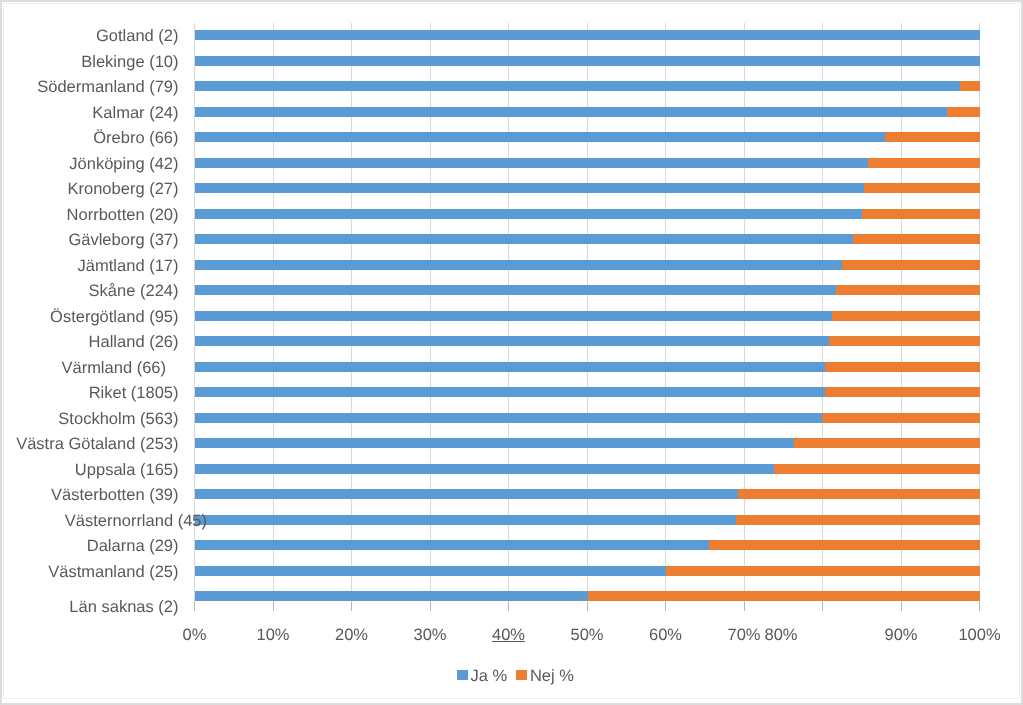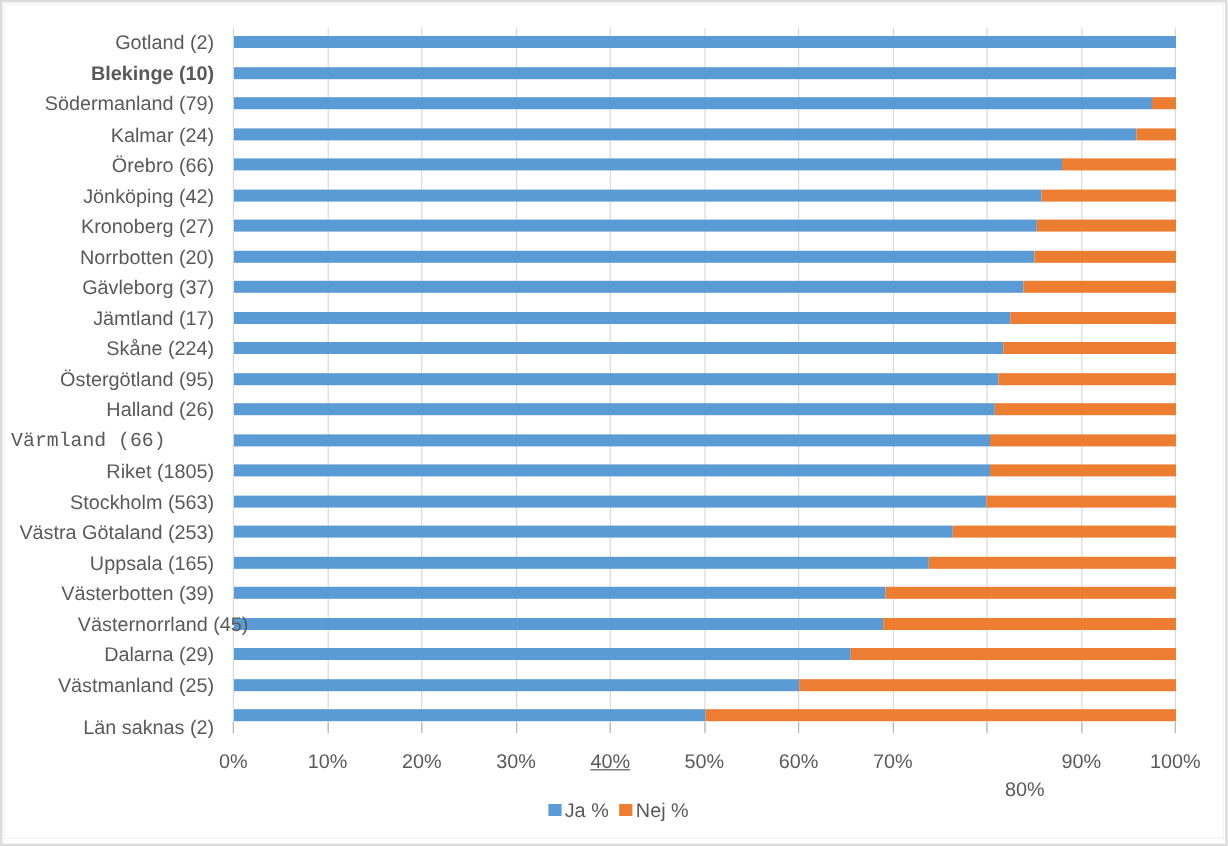--- a/index.html
+++ b/index.html
@@ -137,33 +137,33 @@
         <div class="seg" style="left: 0px; width: 471px; background: rgb(91, 155, 213);"></div>
         <div class="seg" style="left: 471px; width: 314px; background: rgb(237, 125, 49);"></div>
       </div>
       <div class="bar-row" style="top: 568.75px; height: 10px; width: 785px;">
         <div class="seg" style="left: 0px; width: 392.5px; background: rgb(91, 155, 213);"></div>
         <div class="seg" style="left: 392.5px; width: 392.5px; background: rgb(237, 125, 49);"></div>
       </div>
     </div>
   <div id="cat-labels">
       <div class="cat-label" style="top: 28.25px; right: 844.5px;">Gotland (2)</div>
-      <div class="cat-label" style="top: 53.75px; right: 844.5px; font-weight: bold;">Blekinge (10)</div>
+      <div class="cat-label" style="top: 53.75px; right: 844.5px;">Blekinge (10)</div>
       <div class="cat-label" style="top: 79.25px; right: 844.5px;">Södermanland (79)</div>
       <div class="cat-label" style="top: 104.75px; right: 844.5px;">Kalmar (24)</div>
       <div class="cat-label" style="top: 130.25px; right: 844.5px;">Örebro (66)</div>
       <div class="cat-label" style="top: 155.75px; right: 844.5px;">Jönköping (42)</div>
       <div class="cat-label" style="top: 181.25px; right: 844.5px;">Kronoberg (27)</div>
       <div class="cat-label" style="top: 206.75px; right: 844.5px;">Norrbotten (20)</div>
       <div class="cat-label" style="top: 232.25px; right: 844.5px;">Gävleborg (37)</div>
       <div class="cat-label" style="top: 257.75px; right: 844.5px;">Jämtland (17)</div>
       <div class="cat-label" style="top: 283.25px; right: 844.5px;">Skåne (224)</div>
       <div class="cat-label" style="top: 308.75px; right: 844.5px;">Östergötland (95)</div>
       <div class="cat-label" style="top: 334.25px; right: 844.5px;">Halland (26)</div>
-      <div class="cat-label" style="top: 359.75px; right: 885px; font-family: Liberation Mono, monospace;">Värmland (66)</div>
+      <div class="cat-label" style="top: 359.75px; right: 857px;">Värmland (66)</div>
       <div class="cat-label" style="top: 385.25px; right: 844.5px;">Riket (1805)</div>
       <div class="cat-label" style="top: 410.75px; right: 844.5px;">Stockholm (563)</div>
       <div class="cat-label" style="top: 436.25px; right: 844.5px;">Västra Götaland (253)</div>
       <div class="cat-label" style="top: 461.75px; right: 844.5px;">Uppsala (165)</div>
       <div class="cat-label" style="top: 487.25px; right: 844.5px;">Västerbotten (39)</div>
       <div class="cat-label" style="top: 512.75px; right: 816px;">Västernorrland (45)</div>
       <div class="cat-label" style="top: 538.25px; right: 844.5px;">Dalarna (29)</div>
       <div class="cat-label" style="top: 563.75px; right: 844.5px;">Västmanland (25)</div>
       <div class="cat-label" style="top: 599px; right: 844.5px; margin-left: 29px;">Län saknas (2)</div>
     </div>
@@ -182,21 +182,21 @@
     </div>
   <div id="xlabels">
       <div class="xlabel" style="left: 154.5px; width: 80px; top: 626.6px;">0%</div>
       <div class="xlabel" style="left: 233px; width: 80px; top: 626.6px;">10%</div>
       <div class="xlabel" style="left: 311.5px; width: 80px; top: 626.6px;">20%</div>
       <div class="xlabel" style="left: 390px; width: 80px; top: 626.6px;">30%</div>
       <div class="xlabel" style="left: 468.5px; width: 80px; top: 626.6px; text-decoration: underline;">40%</div>
       <div class="xlabel" style="left: 547px; width: 80px; top: 626.6px;">50%</div>
       <div class="xlabel" style="left: 625.5px; width: 80px; top: 626.6px;">60%</div>
       <div class="xlabel" style="left: 704px; width: 80px; top: 626.6px;">70%</div>
-      <div class="xlabel" style="left: 814px; width: 80px; top: 626.6px; margin-top: 23px;">80%</div>
+      <div class="xlabel" style="left: 741px; width: 80px; top: 626.6px;">80%</div>
       <div class="xlabel" style="left: 861px; width: 80px; top: 626.6px;">90%</div>
       <div class="xlabel" style="left: 939.5px; width: 80px; top: 626.6px;">100%</div>
     </div>
   <div id="legend">
       <div class="legend-item">
         <span class="legend-swatch" style="background: rgb(91, 155, 213);"></span>
         <span class="legend-text">Ja %</span>
       </div>
       <div class="legend-item">
         <span class="legend-swatch" style="background: rgb(237, 125, 49);"></span>

